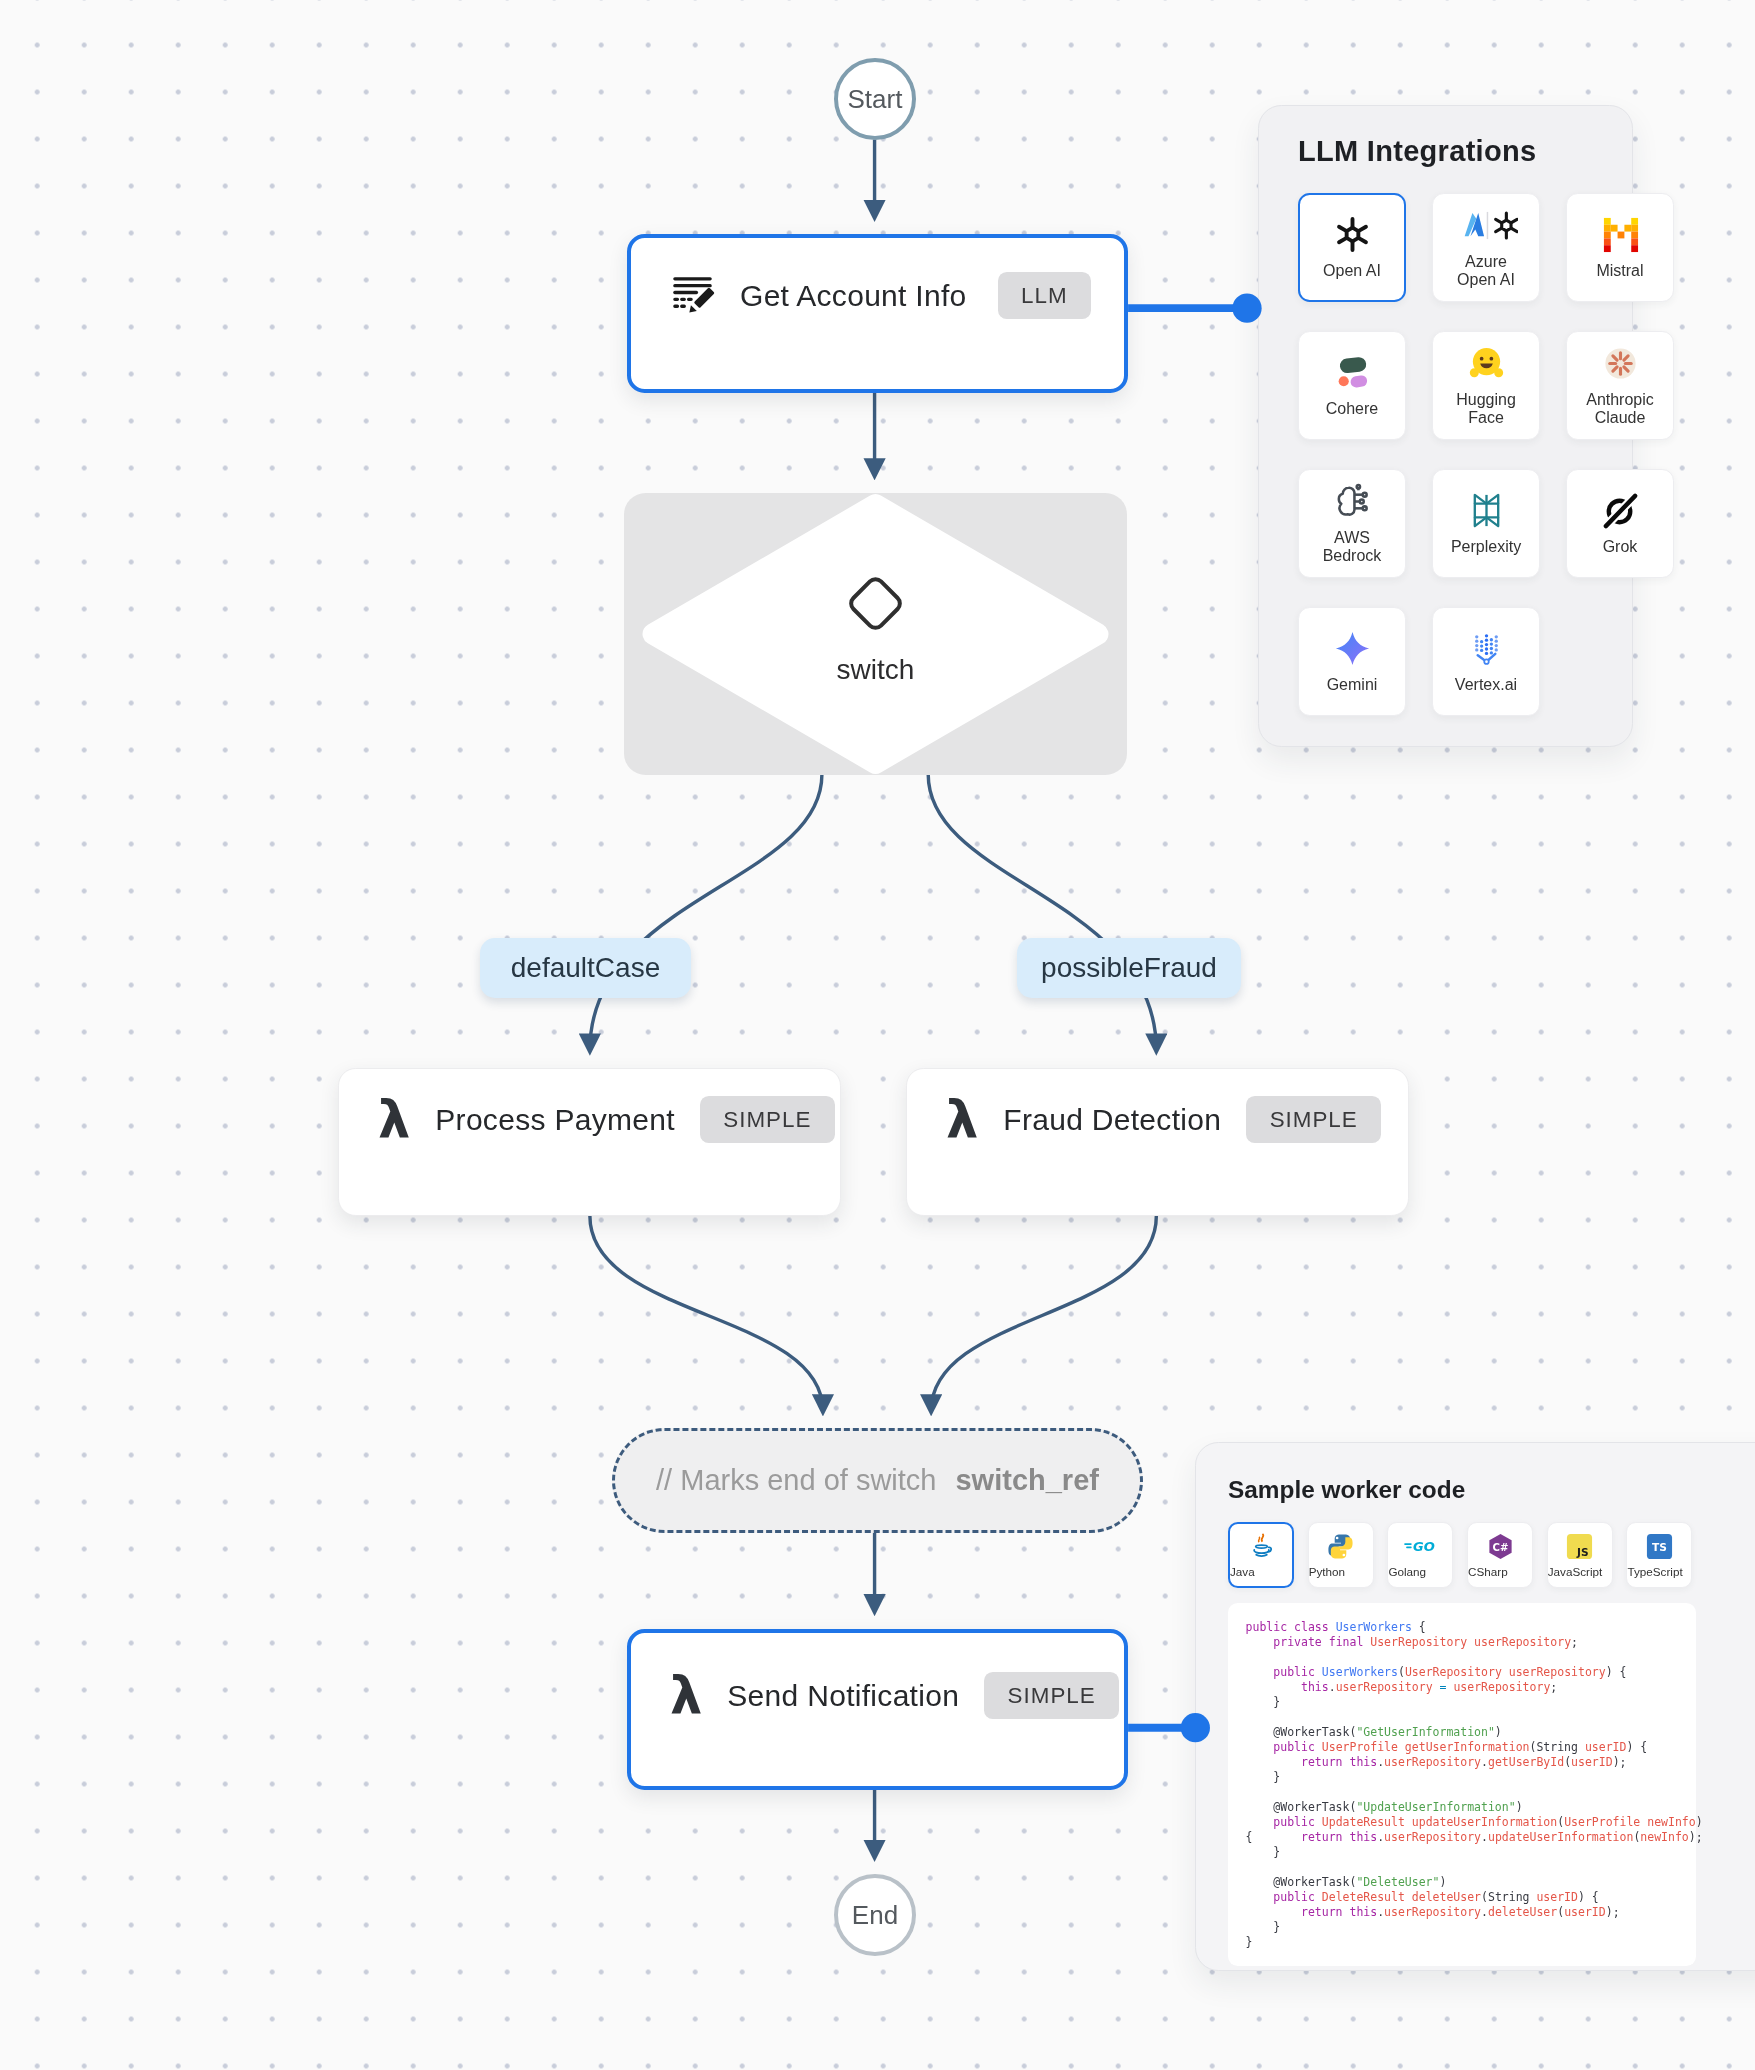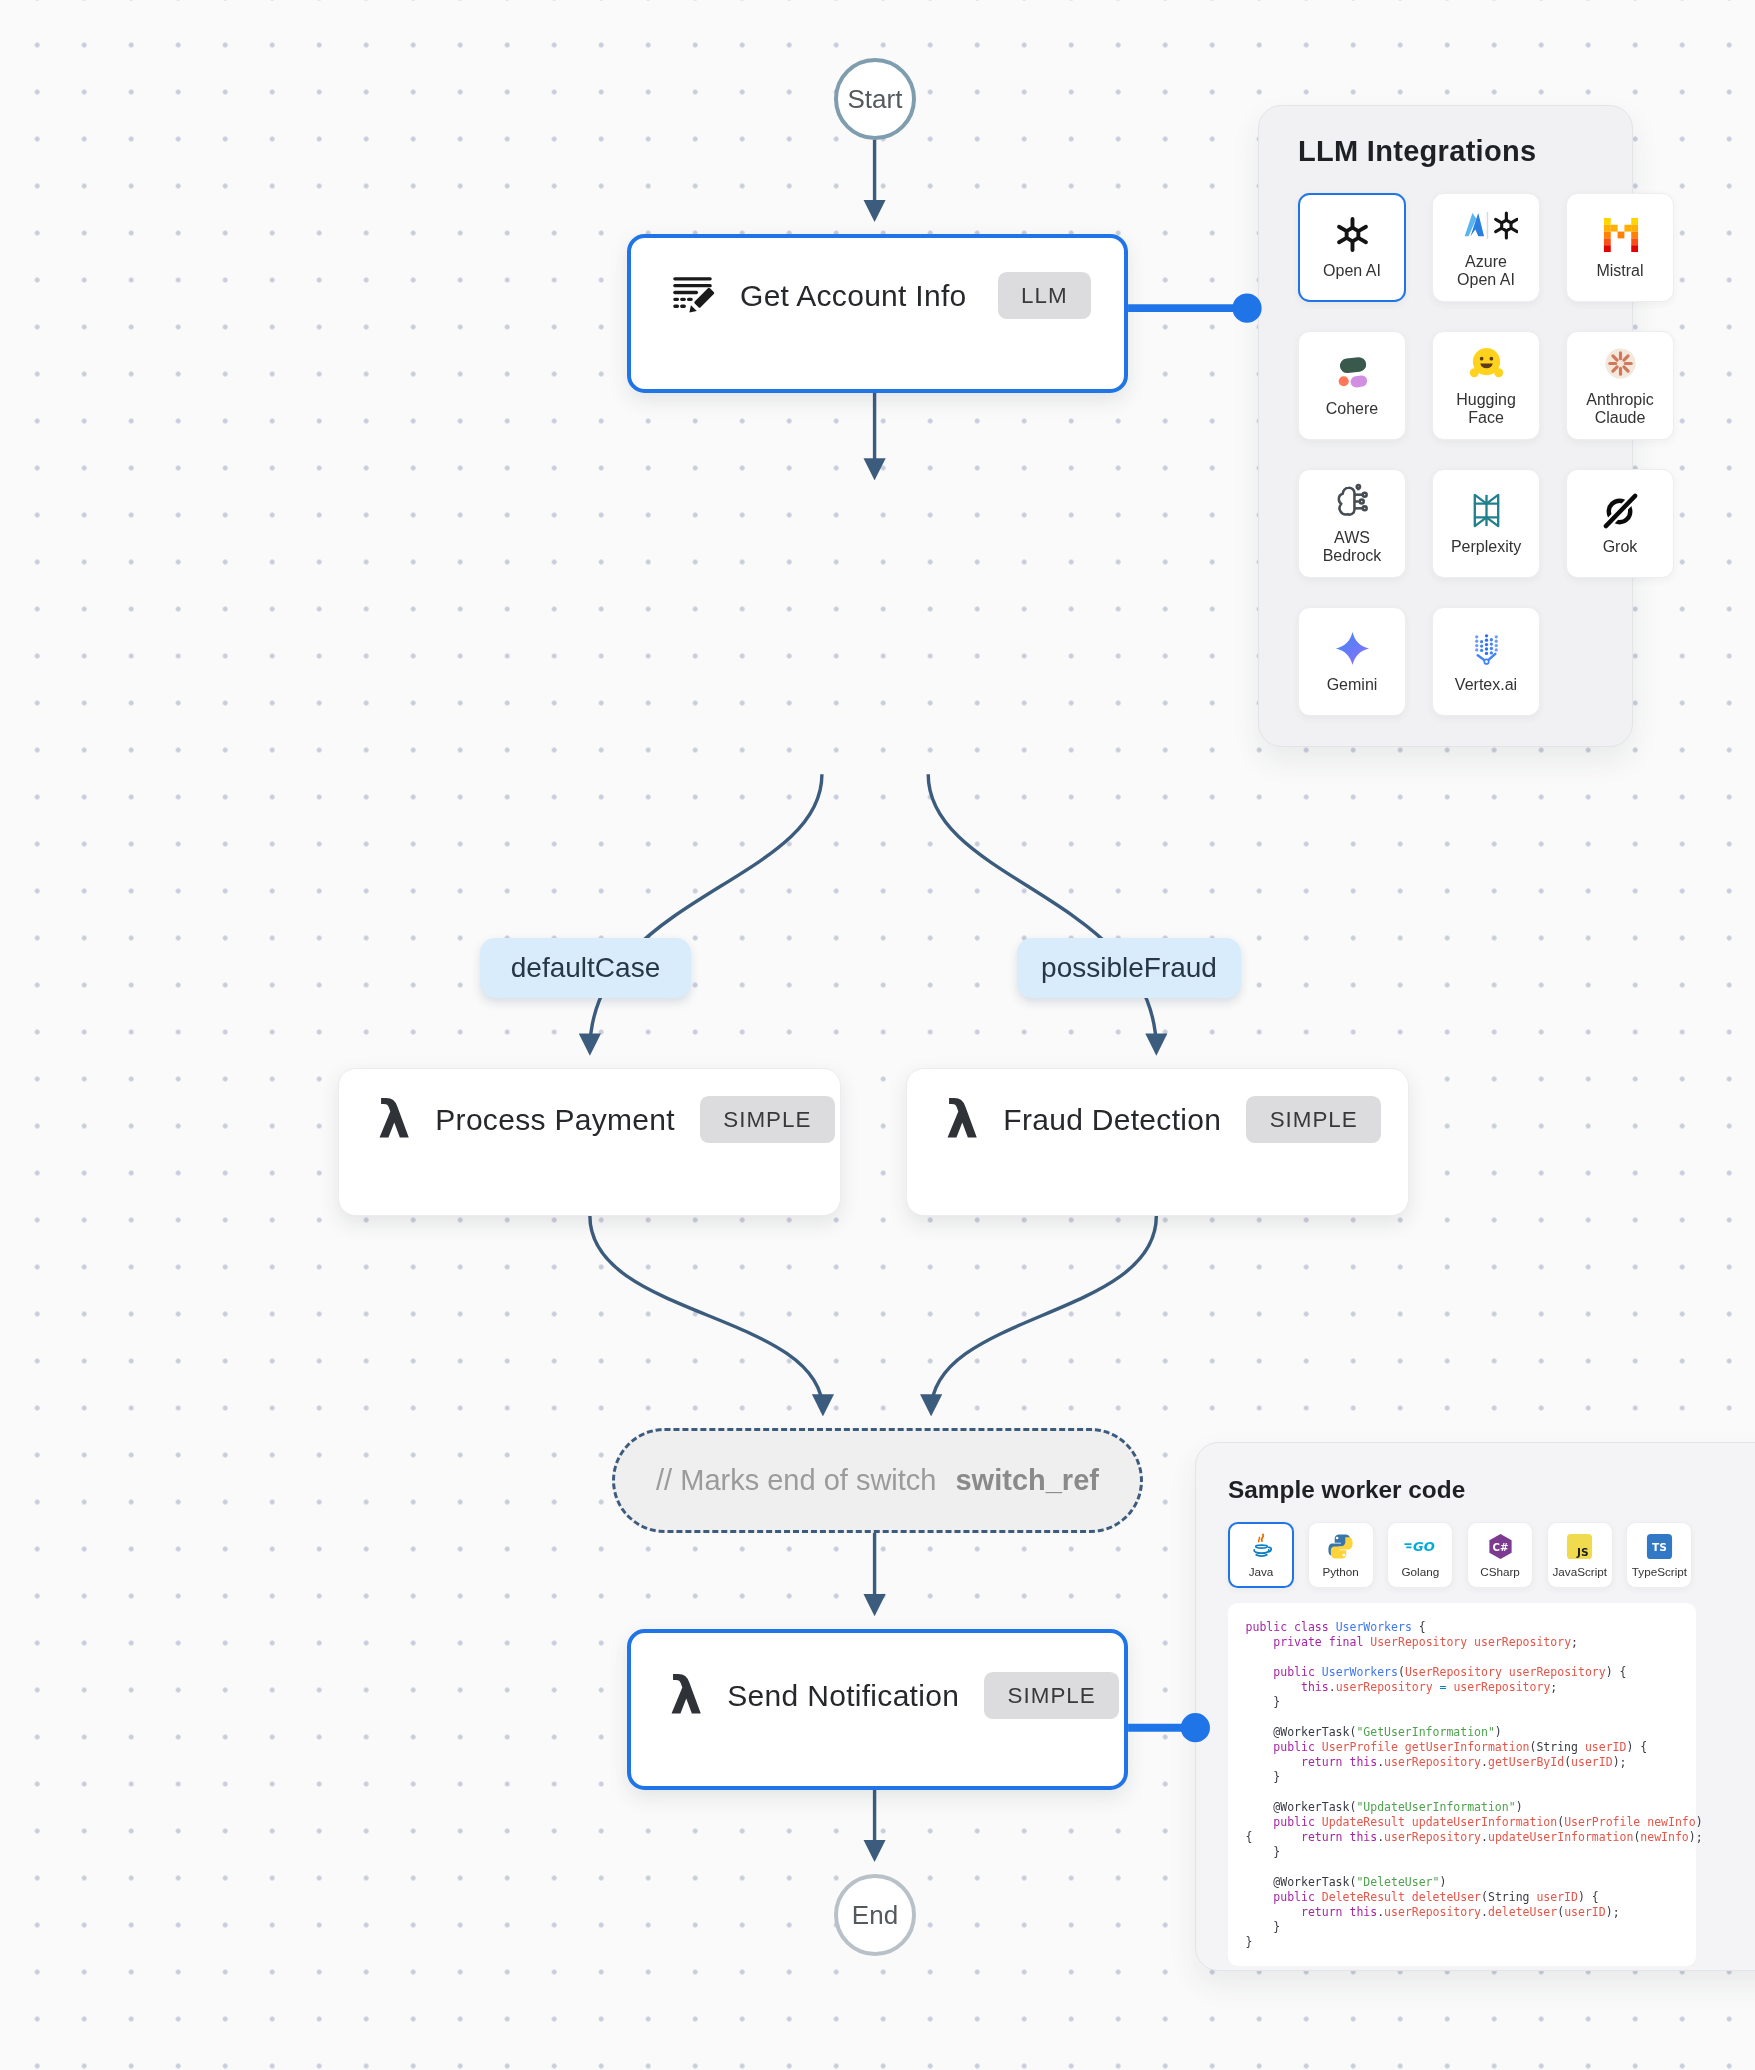--- a/index.html
+++ b/index.html
@@ -56,21 +56,21 @@
   .llm-tile{width:108px;height:109px;background:#fff;border:1px solid #ededf0;border-radius:11.7px;
     box-shadow:0 2.9px 7.8px rgba(40,50,60,.05);display:flex;flex-direction:column;align-items:center;justify-content:center;gap:6.8px;}
   .llm-tile.selected{border:2px solid var(--accent);}
   .llm-tile-icon{height:41px;display:flex;align-items:center;justify-content:center;}
   .llm-tile-label{font-size:16px;color:#333;text-align:center;line-height:1.15;white-space:pre-line;font-weight:500;}
   
   .code-panel{background:#f4f4f6;padding:33px 0 0 32px;}
   .code-panel .panel-title{font-size:24.4px;}
   .lang-row{margin-top:17.6px;display:flex;gap:13.7px;}
   .lang-tile{width:66px;height:66px;background:#fff;border:1px solid #ededf0;border-radius:9.8px;
-    box-shadow:0 2px 5.9px rgba(40,50,60,.05);display:flex;flex-direction:column;align-items:center;justify-content:center;gap:2.9px;}
+    box-shadow:0 2px 5.9px rgba(40,50,60,.05);display:flex;flex-direction:column;justify-content:center;gap:2.9px;}
   .lang-tile.selected{border:2px solid var(--accent);}
   .lang-tile-icon{height:31px;display:flex;align-items:center;justify-content:center;}
   .lang-tile-label{font-size:11.7px;color:#333;}
   .code-block{margin-top:15.6px;width:468px;background:#fff;border-radius:9.8px;padding:16.6px 17.6px;
     font-family:"DejaVu Sans Mono","Liberation Mono",monospace;font-size:11.5px;line-height:15px;}
   .code-line{white-space:pre;}
   .tok-kw{color:var(--tok-kw);}.tok-ty{color:var(--tok-ty);}.tok-fn{color:var(--tok-fn);}
   .tok-st{color:var(--tok-st);}.tok-pl{color:var(--tok-pl);}.tok-op{color:var(--tok-op);}
   svg text{font-family:"DejaVu Sans",sans-serif;}
 </style>
@@ -114,20 +114,29 @@
             <rect x="28" y="15" width="8.5" height="22" rx="1.5" fill="#1a1a1a"></rect>
             <polygon points="28,41 36.5,41 32.2,47.5" fill="#1a1a1a"></polygon>
           </g>
         </svg>
       </span>
       <span class="node-title">Get Account Info</span>
       <span class="node-badge">LLM</span>
     </div>
   </div>
 
+  <div class="abs switch-box" style="left:624px;top:493px;width:503px;height:282px;">
+    <svg width="503" height="282" viewBox="0 0 516 289">
+      <polygon points="258,12 486,144.5 258,277 30,144.5" fill="#ffffff" stroke="#ffffff" stroke-width="22" stroke-linejoin="round"></polygon>
+    </svg>
+    <div class="switch-content">
+      <div class="switch-diamond"></div>
+      <div class="switch-label">switch</div>
+    </div>
+  </div>
 
   <div class="abs chip" style="left:480px;top:938px;width:211px;height:60px;">
     <span>defaultCase</span>
   </div>
   <div class="abs chip" style="left:1017px;top:938px;width:224px;height:60px;">
     <span>possibleFraud</span>
   </div>
 
   <div class="abs node plain" style="left:338px;top:1068px;width:503px;height:148px;">
     <div class="node-inner" style="padding-top:25px;">

